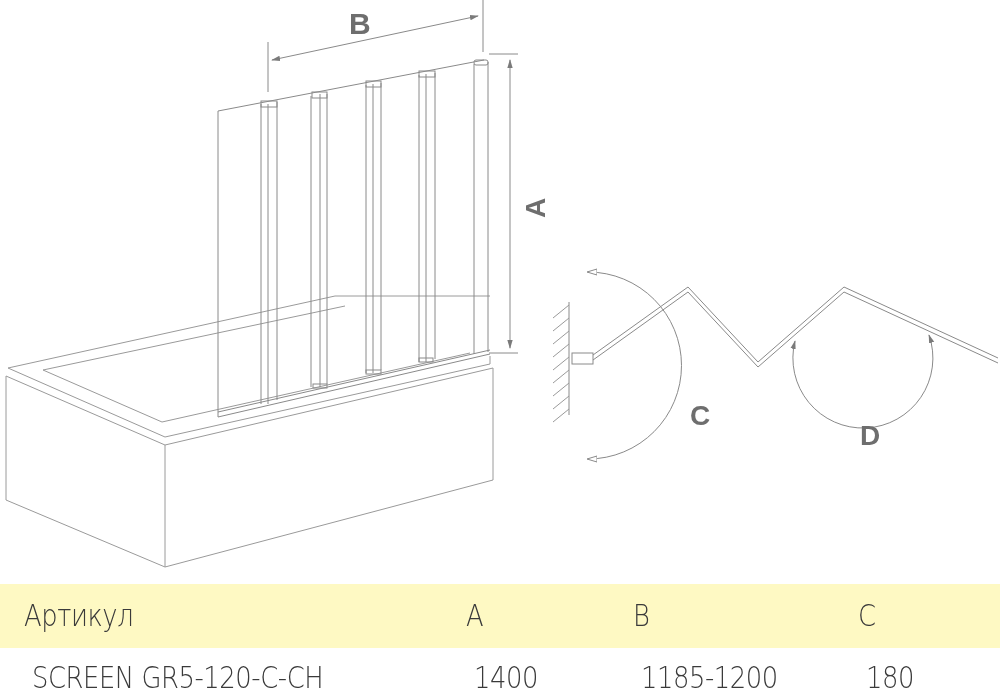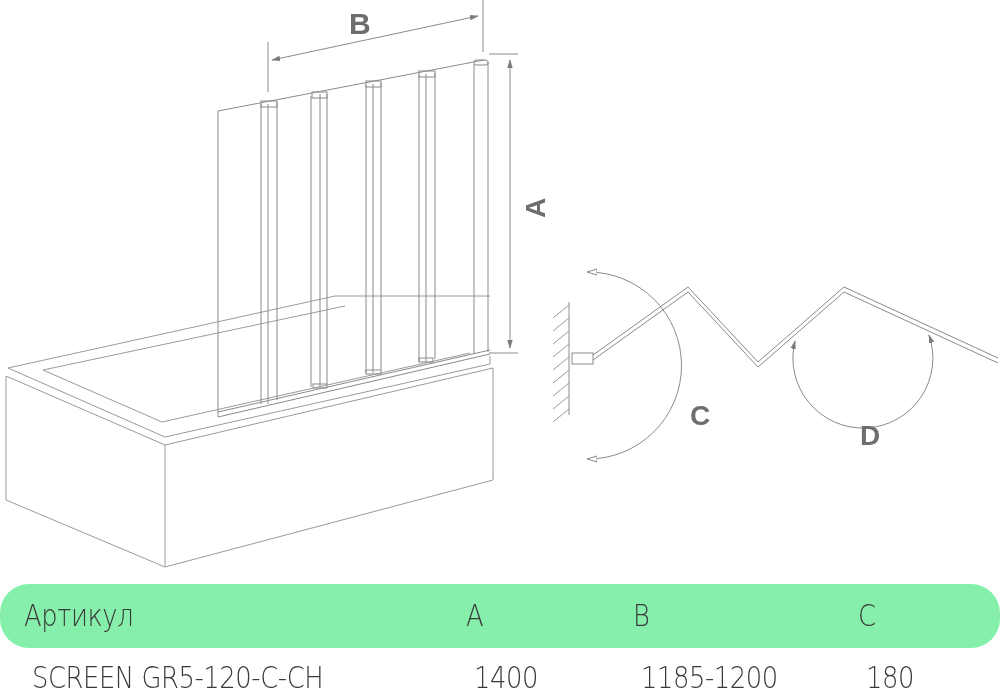--- a/index.html
+++ b/index.html
@@ -117,21 +117,21 @@
 
     <path d="M588,272 A92,92 0 0 1 588,459" marker-start="url(#arrOpen)" marker-end="url(#arrOpen)"></path>
 
     <path d="M795,341 A70,70 0 1 0 929,335" marker-start="url(#arr)" marker-end="url(#arr)"></path>
   </g>
   <text class="lbl" x="690" y="425" font-size="28">C</text>
   <text class="lbl" x="860" y="445" font-size="28">D</text>
 </svg>
 
 <div class="spec-table">
-  <div class="spec-head" style="background:#86efac;border-radius:29px;">
+  <div class="spec-head" style="background:#fef9c3;">
     <span class="cell c0">Артикул</span>
     <span class="cell c1">A</span>
     <span class="cell c2">B</span>
     <span class="cell c3">C</span>
   </div>
   <div class="spec-row">
     <span class="cell c0">SCREEN GR5-120-C-CH</span>
     <span class="cell c1">1400</span>
     <span class="cell c2">1185-1200</span>
     <span class="cell c3">180</span>

